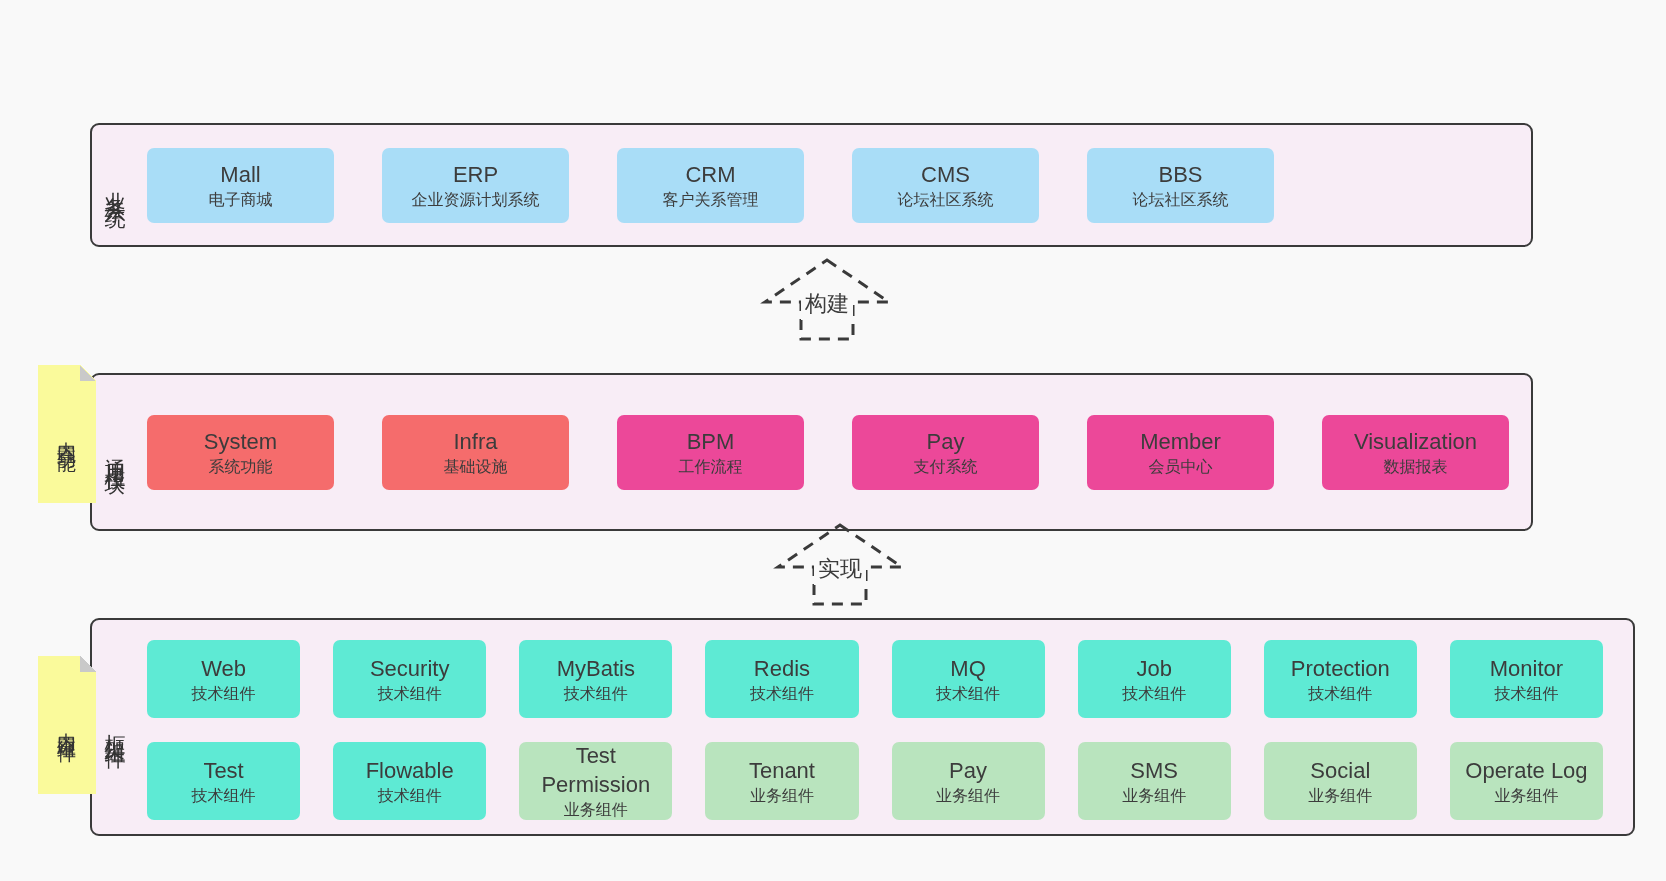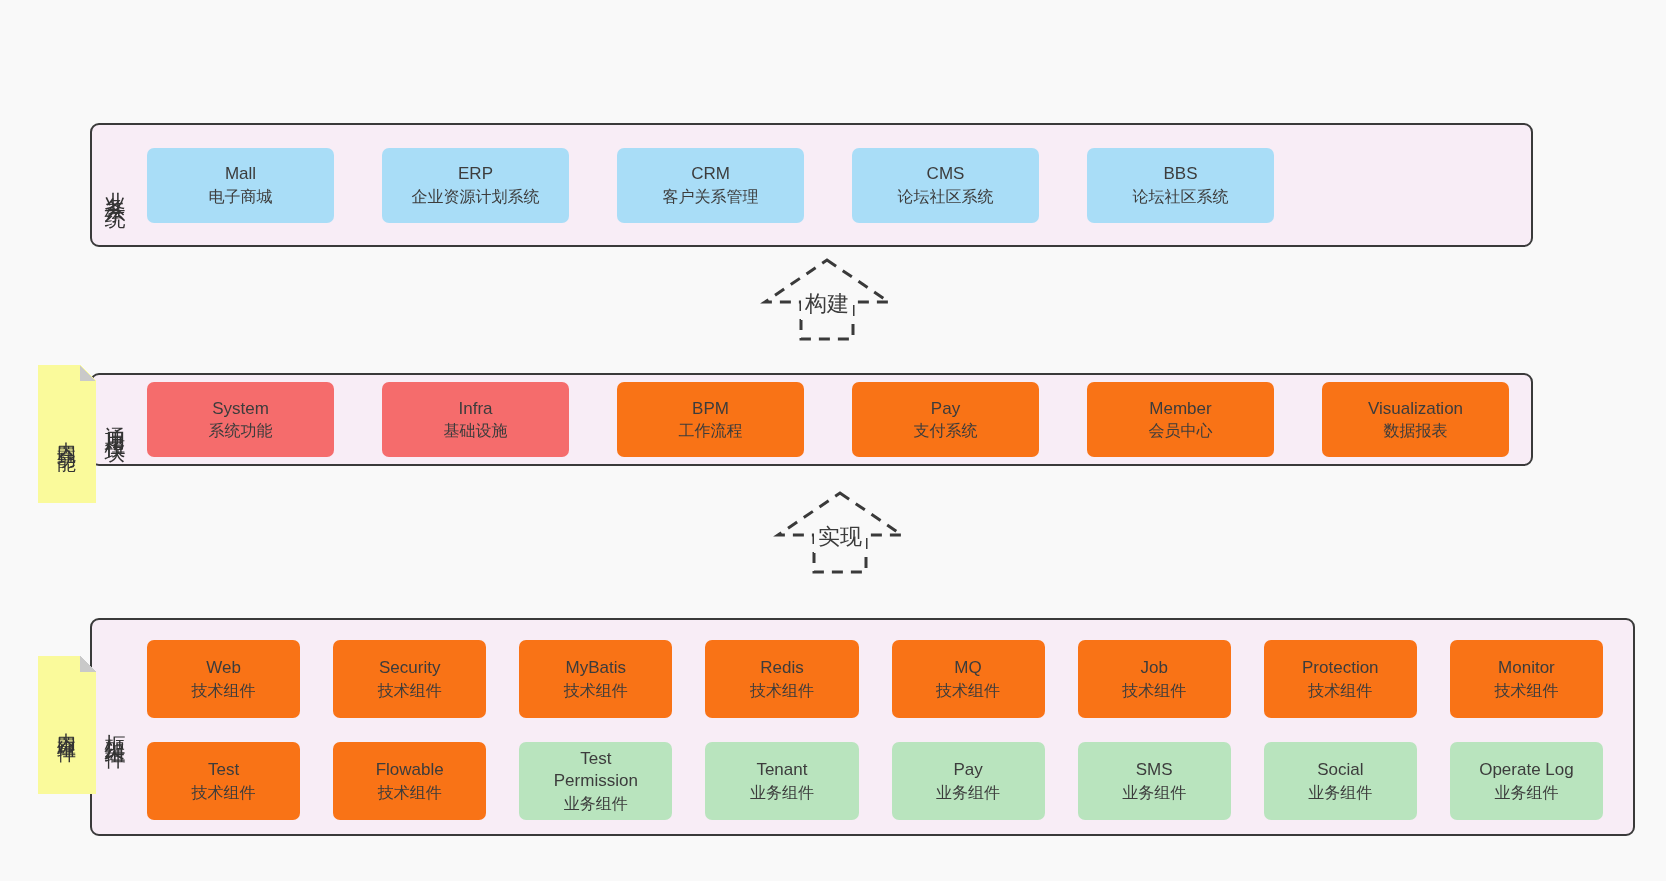--- a/index.html
+++ b/index.html
@@ -15,21 +15,21 @@
 
   
   .layer {
     position:absolute;
     background:#f8edf6;
     border:2px solid #3a3a3a;
     border-radius:9px;
     box-sizing:border-box;
   }
   #layer-business   { left:90px;  top:123px; width:1443px; height:124px; }
-  #layer-modules    { left:90px;  top:373px; width:1443px; height:93px; }
+  #layer-modules    { left:90px;  top:373px; width:1443px; height:158px; }
   #layer-components { left:90px;  top:618px; width:1545px; height:218px; }
 
   .vlabel {
     position:absolute; left:13px; top:50%;
     transform:translateY(-50%);
     writing-mode:vertical-rl; text-orientation:upright;
     font-size:21px; letter-spacing:5px; line-height:1;
     color:#333; white-space:nowrap;
   }
 
@@ -46,27 +46,27 @@
   }
   .box {
     border-radius:7px;
     display:flex; flex-direction:column;
     justify-content:center; align-items:center;
     text-align:center; line-height:1.32;
     padding:2px 4px; box-sizing:border-box;
   }
   .grid6 .box { height:75px; }
   .grid8 .box { height:78px; }
-  .box .t { font-size:17px; white-space:pre-line; }
+  .box .t { font-size:22px; white-space:pre-line; }
   .box .s { font-size:16px; }
 
   .blue       { background:#a9ddf7; }
   .red        { background:#f56c6c; }
-  .pink       { background:#f97316; }
-  .green-dark { background:#f97316; }
+  .pink       { background:#ec4899; }
+  .green-dark { background:#5eead4; }
   .green-lite { background:#b9e4be; }
 
   
   .note {
     position:absolute; left:38px; width:58px; height:138px;
     background:linear-gradient(225deg, rgba(0,0,0,0) 11px, #fafa9b 11px);
     z-index:5;
     display:flex; align-items:center; justify-content:center;
   }
   .note::before {
@@ -77,21 +77,21 @@
   #note-features   { top:365px; }
   #note-components { top:656px; }
   .note-text {
     writing-mode:vertical-rl; text-orientation:upright;
     font-size:19px; letter-spacing:4px; line-height:1; color:#333;
   }
 
   
   .arrow { position:absolute; width:140px; height:86px; }
   #arrow-build     { left:757px; top:256px; }
-  #arrow-implement { left:770px; top:489px; }
+  #arrow-implement { left:770px; top:521px; }
   .arrow svg { position:absolute; inset:0; }
   .arrow-label {
     position:absolute; left:50%; top:48px;
     transform:translate(-50%,-50%);
     background:#f9f9f9; padding:1px 4px;
     font-size:22px; color:#3c3c3c; white-space:nowrap;
   }
 </style>
 </head>
 <body>

